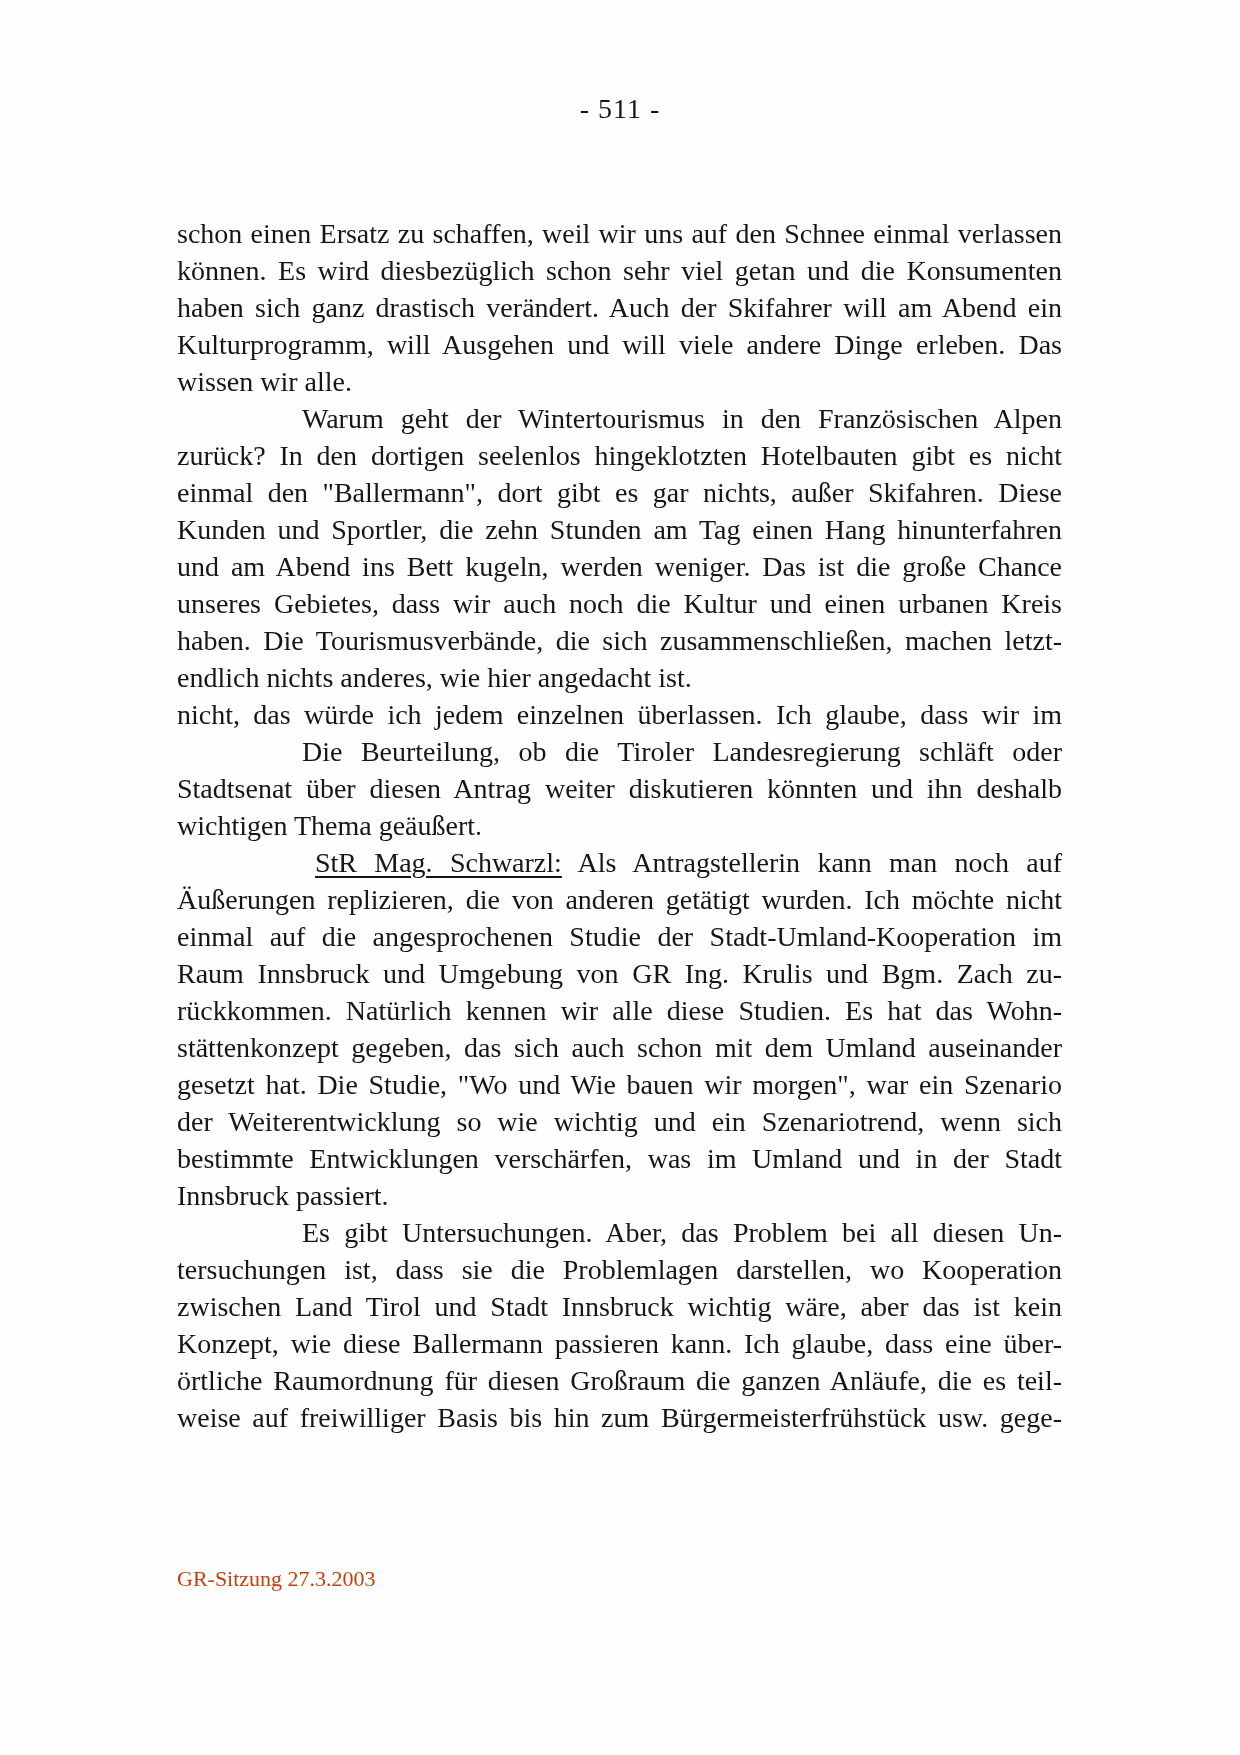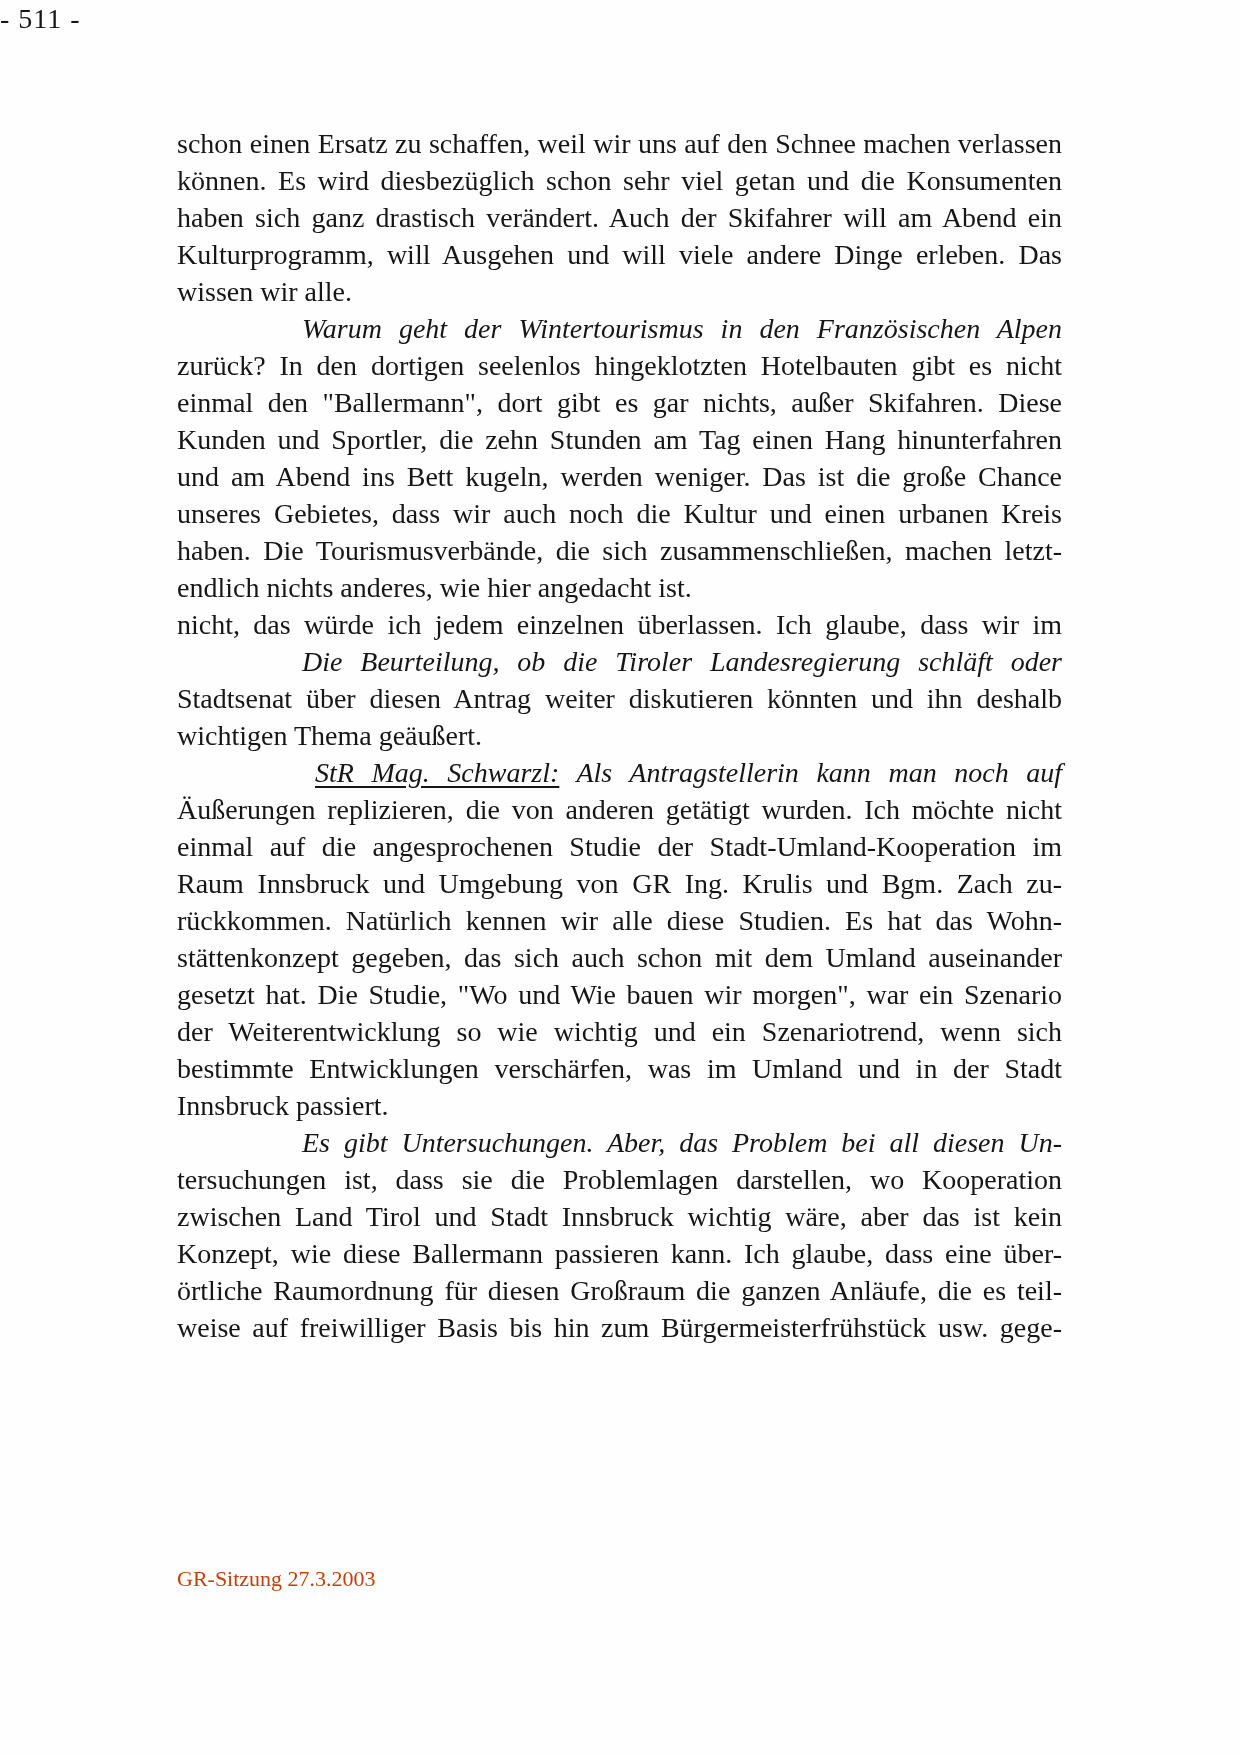--- a/index.html
+++ b/index.html
@@ -15,21 +15,22 @@
     color: #161616;
     -webkit-font-smoothing: antialiased;
   }
   .page {
     position: absolute;
     inset: 0;
     background: #fefefe;
     overflow: hidden;
   }
   .page-number {
-    text-align: left;
+    margin-top: 90px;
+    text-align: center;
     font-size: 28px;
     line-height: 37px;
     letter-spacing: 1px;
   }
   .body-text {
     margin: 88px 178px 0 177px; 
     font-size: 28px;
     line-height: 37px;
   }
   .paragraph {
@@ -42,21 +43,20 @@
     white-space: normal;
   }
   .line.just {
     text-align-last: justify;
   }
   .line.plain {
     text-align-last: left;
   }
   .line.indent {
     text-indent: 125px;
-    font-style: italic;
   }
   .speaker {
     text-decoration: underline;
     text-underline-offset: 4px;
     margin-left: 13px;
   }
   .footer-note {
     position: absolute;
     left: 177px;
     top: 1566px;
@@ -66,21 +66,21 @@
   }
 </style>
 </head>
 <body>
 
 <div class="page">
   <div class="page-number">- 511 -</div>
 
   <div class="body-text" id="body-text">
       <div class="paragraph">
-        <div class="line just">schon einen Ersatz zu schaffen, weil wir uns auf den Schnee machen verlassen</div>
+        <div class="line just">schon einen Ersatz zu schaffen, weil wir uns auf den Schnee einmal verlassen</div>
         <div class="line just">können. Es wird diesbezüglich schon sehr viel getan und die Konsumenten</div>
         <div class="line just">haben sich ganz drastisch verändert. Auch der Skifahrer will am Abend ein</div>
         <div class="line just">Kulturprogramm, will Ausgehen und will viele andere Dinge erleben. Das</div>
         <div class="line plain">wissen wir alle.</div>
       </div>
       <div class="paragraph">
         <div class="line just indent">Warum geht der Wintertourismus in den Französischen Alpen</div>
         <div class="line just">zurück? In den dortigen seelenlos hingeklotzten Hotelbauten gibt es nicht</div>
         <div class="line just">einmal den "Ballermann", dort gibt es gar nichts, außer Skifahren. Diese</div>
         <div class="line just">Kunden und Sportler, die zehn Stunden am Tag einen Hang hinunterfahren</div>

